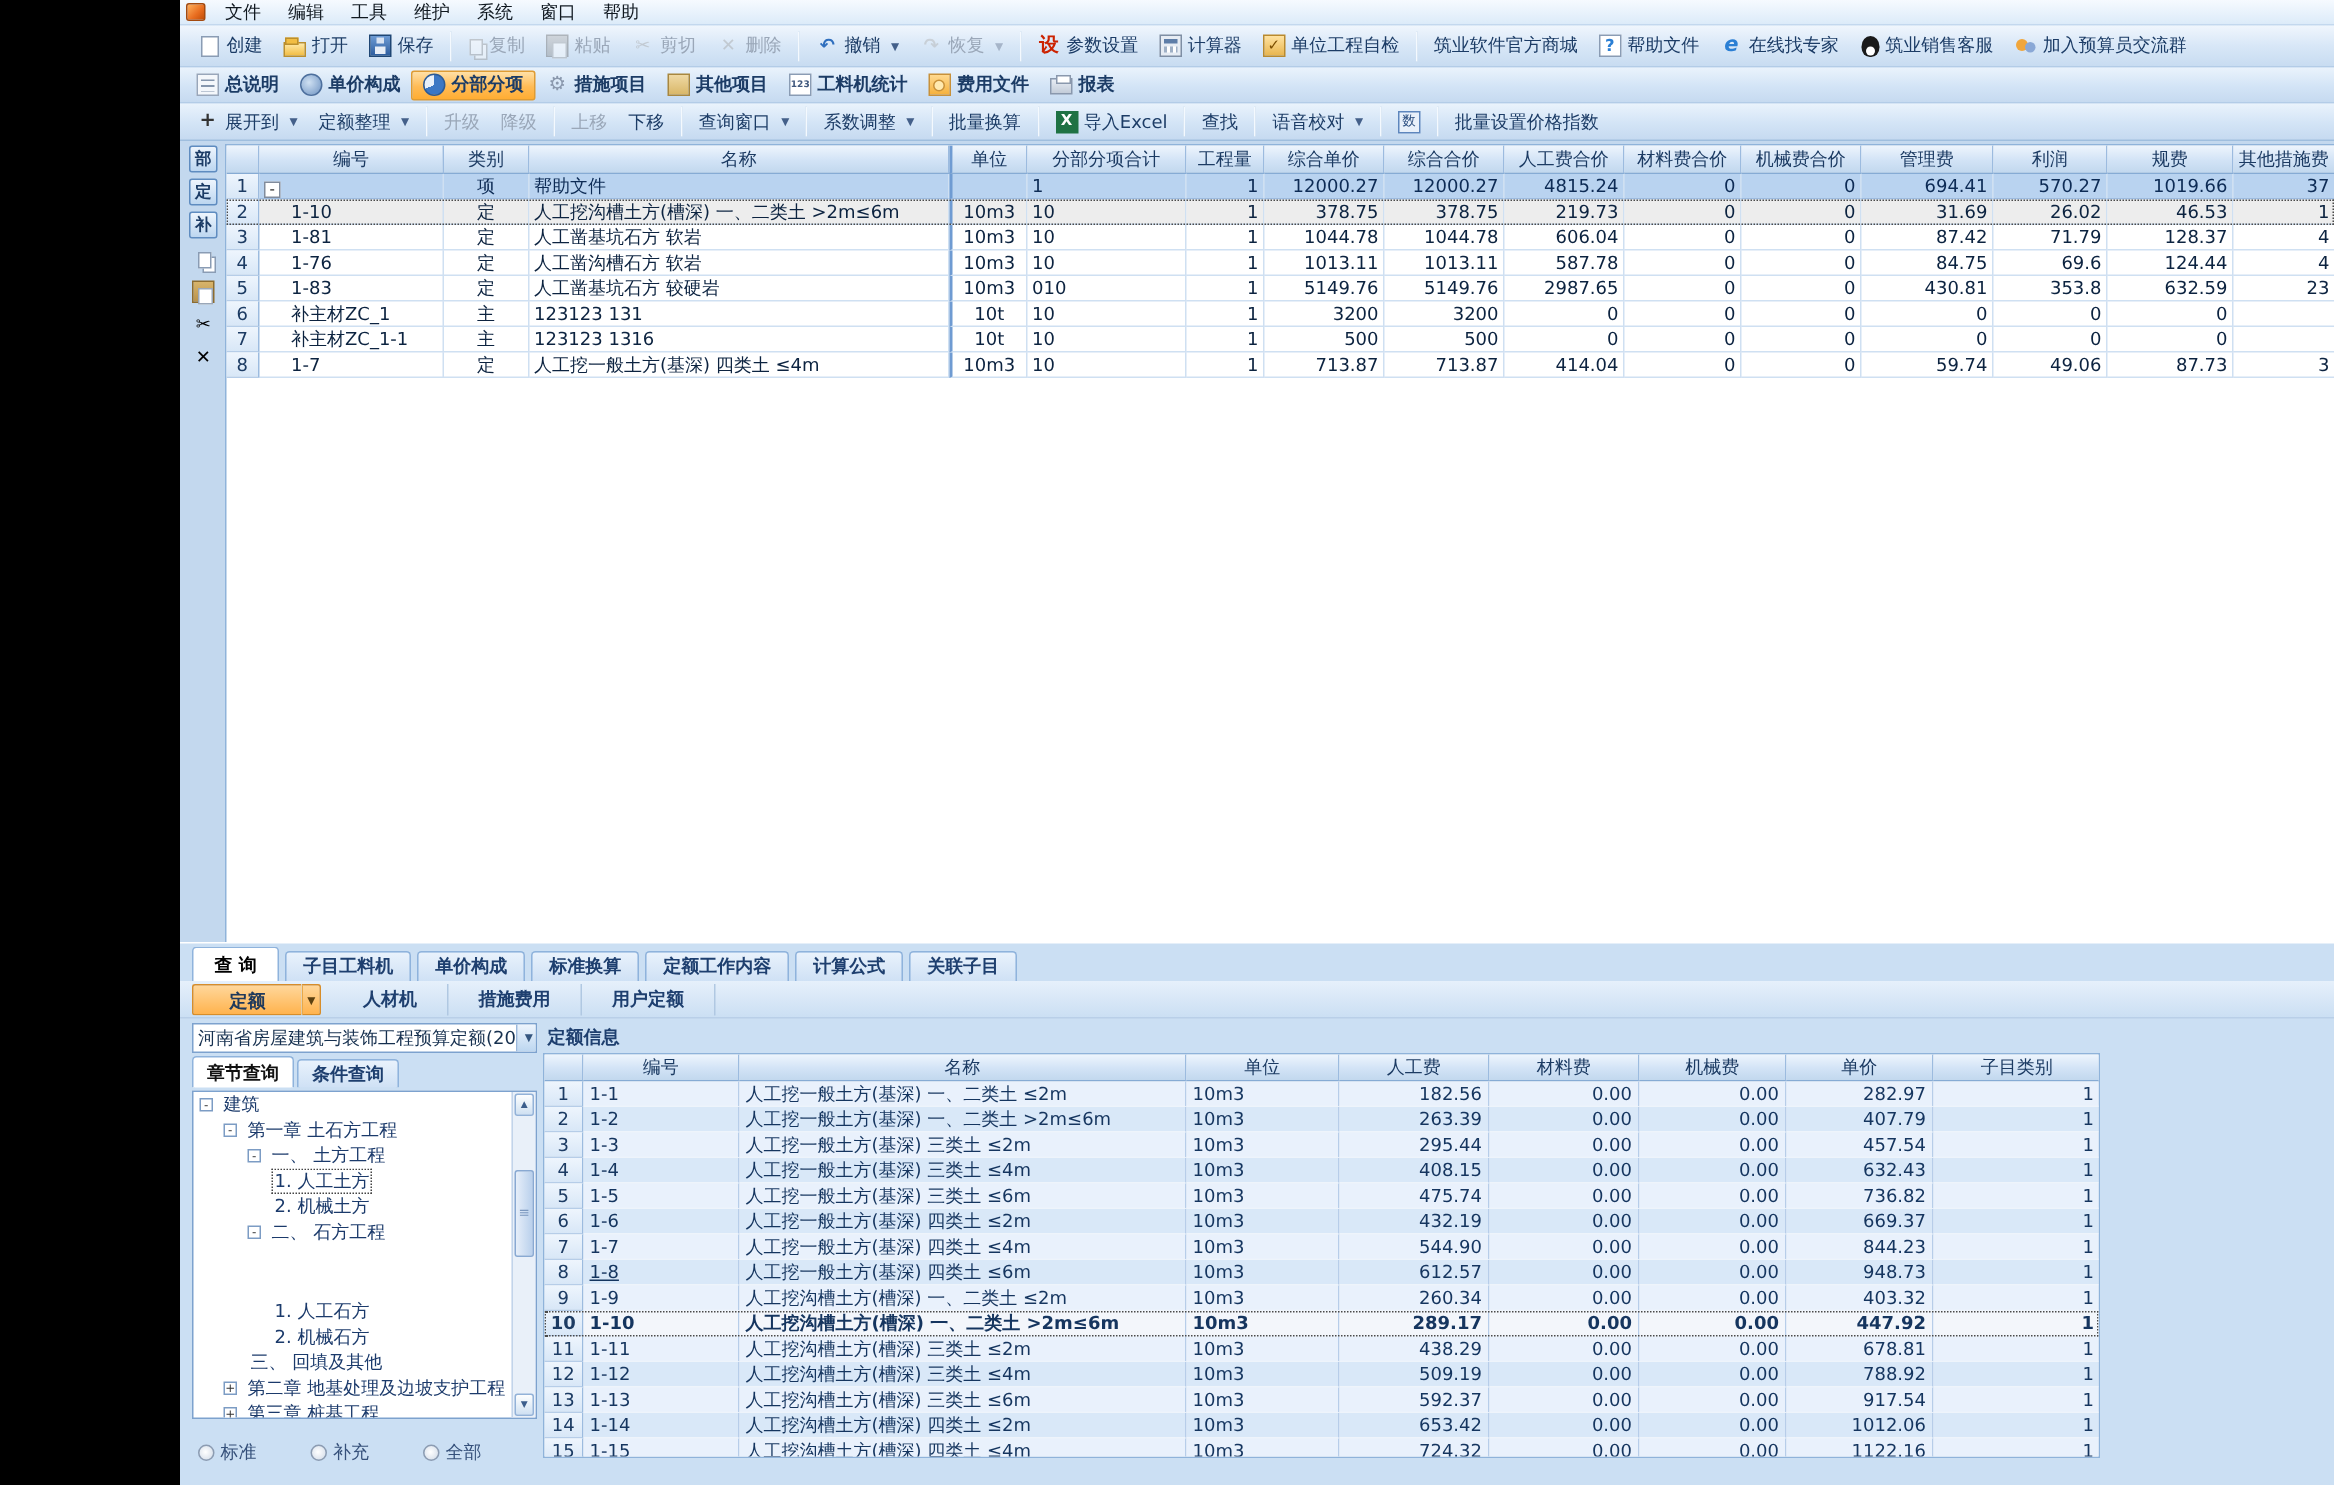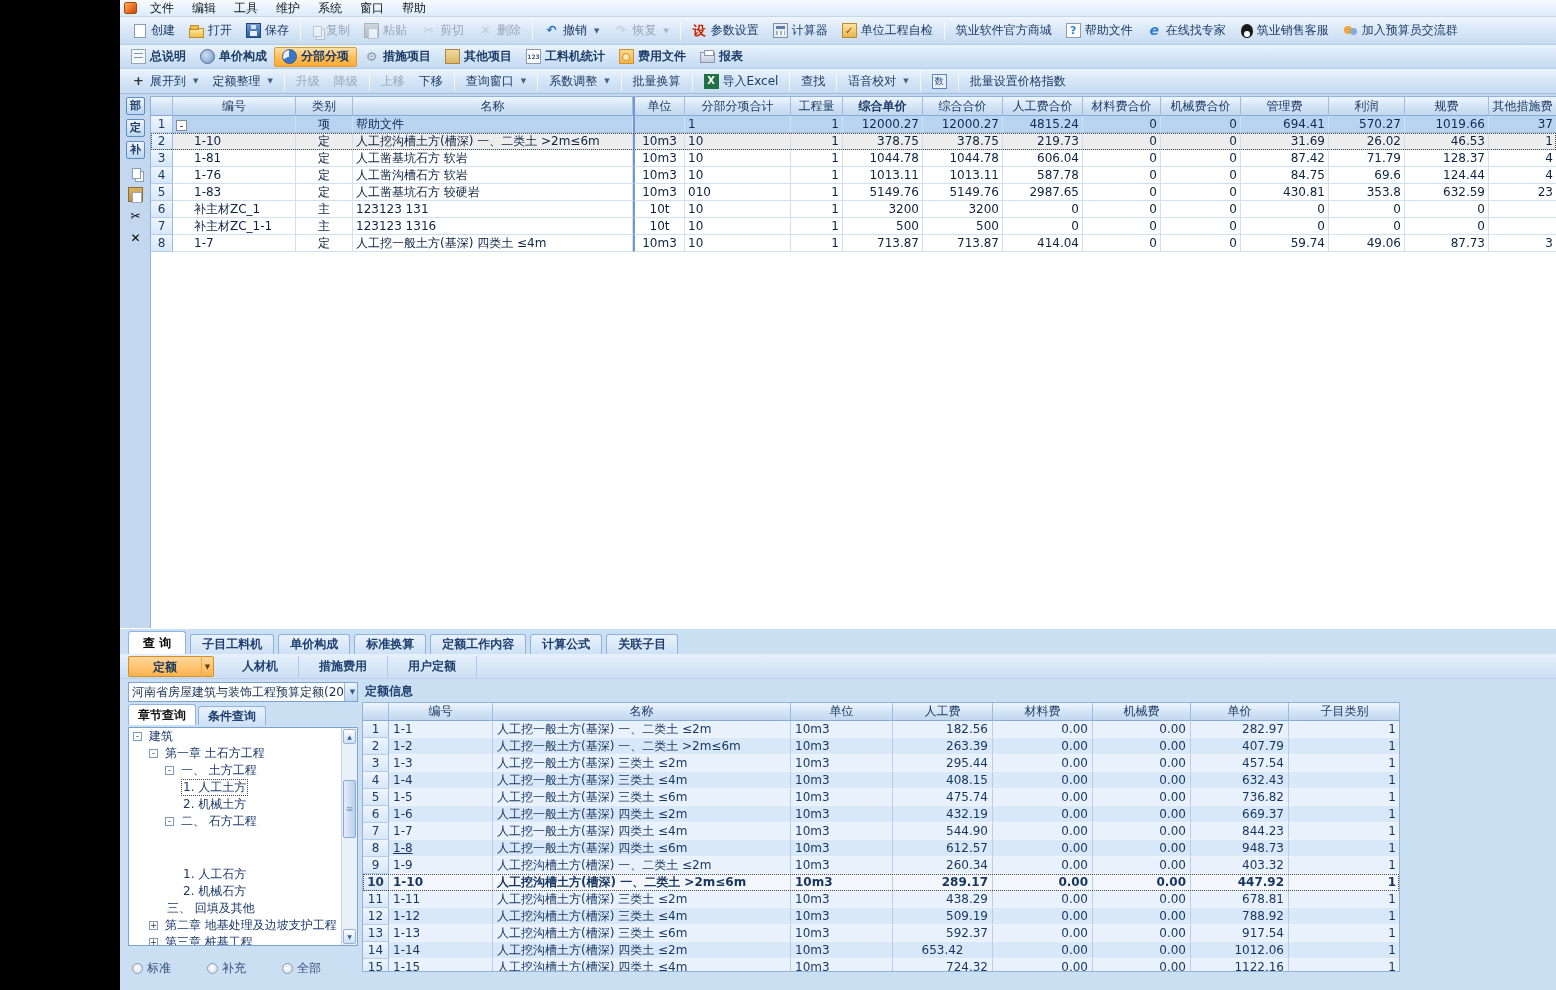--- a/index.html
+++ b/index.html
@@ -392,21 +392,21 @@
       </div>
     <div class="grid" id="maingrid">
         <div class="grow ghead">
           <span class="gc " style="width: 22px;"></span>
           <span class="gc " style="width: 123px;">编号</span>
           <span class="gc " style="width: 57px;">类别</span>
           <span class="gc " style="width: 280px;">名称</span>
           <span class="gc thick" style="width: 52px;">单位</span>
           <span class="gc " style="width: 106px;">分部分项合计</span>
           <span class="gc " style="width: 52px;">工程量</span>
-          <span class="gc " style="width: 80px; font-weight: bold;">综合单价</span>
+          <span class="gc " style="width: 80px;">综合单价</span>
           <span class="gc " style="width: 80px;">综合合价</span>
           <span class="gc " style="width: 80px;">人工费合价</span>
           <span class="gc " style="width: 78px;">材料费合价</span>
           <span class="gc " style="width: 80px;">机械费合价</span>
           <span class="gc " style="width: 88px;">管理费</span>
           <span class="gc " style="width: 76px;">利润</span>
           <span class="gc " style="width: 84px;">规费</span>
           <span class="gc " style="width: 68px;">其他措施费</span>
         </div>
         <div class="grow group">
@@ -811,21 +811,21 @@
               <span class="rc ar" style="width: 100px;">0.00</span>
               <span class="rc ar" style="width: 98px;">0.00</span>
               <span class="rc ar" style="width: 98px;">917.54</span>
               <span class="rc ar" style="width: 112px;">1</span>
             </div>
             <div class="rrow even">
               <span class="rc ac rn" style="width: 26px;">14</span>
               <span class="rc al" style="width: 104px;">1-14</span>
               <span class="rc al" style="width: 298px;">人工挖沟槽土方(槽深) 四类土 ≤2m</span>
               <span class="rc al" style="width: 102px;">10m3</span>
-              <span class="rc ar" style="width: 100px; text-align: center;">653.42</span>
+              <span class="rc ar" style="width: 100px;">653.42</span>
               <span class="rc ar" style="width: 100px;">0.00</span>
               <span class="rc ar" style="width: 98px;">0.00</span>
               <span class="rc ar" style="width: 98px;">1012.06</span>
               <span class="rc ar" style="width: 112px;">1</span>
             </div>
             <div class="rrow odd">
               <span class="rc ac rn" style="width: 26px;">15</span>
               <span class="rc al" style="width: 104px;">1-15</span>
               <span class="rc al" style="width: 298px;">人工挖沟槽土方(槽深) 四类土 ≤4m</span>
               <span class="rc al" style="width: 102px;">10m3</span>

